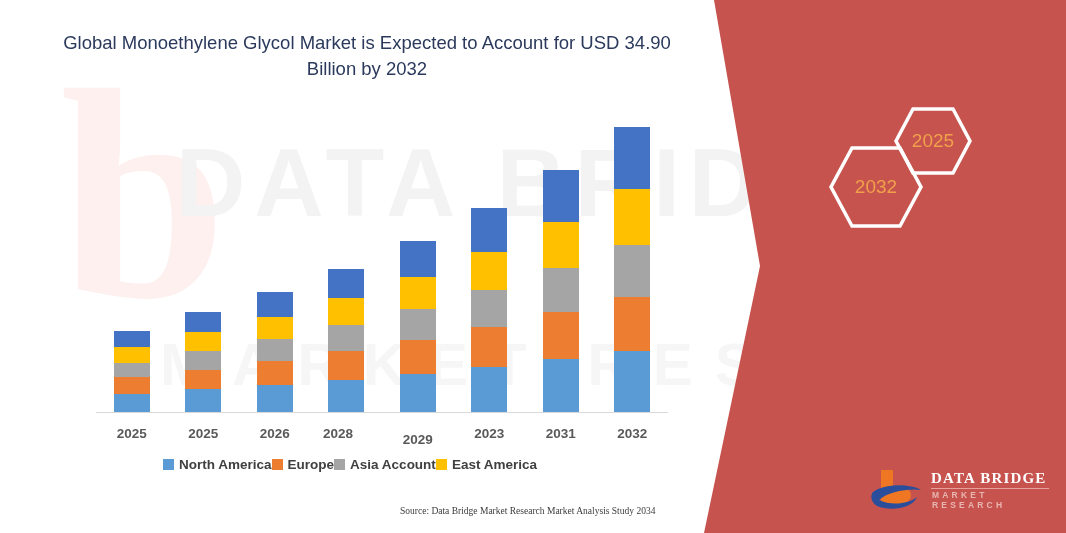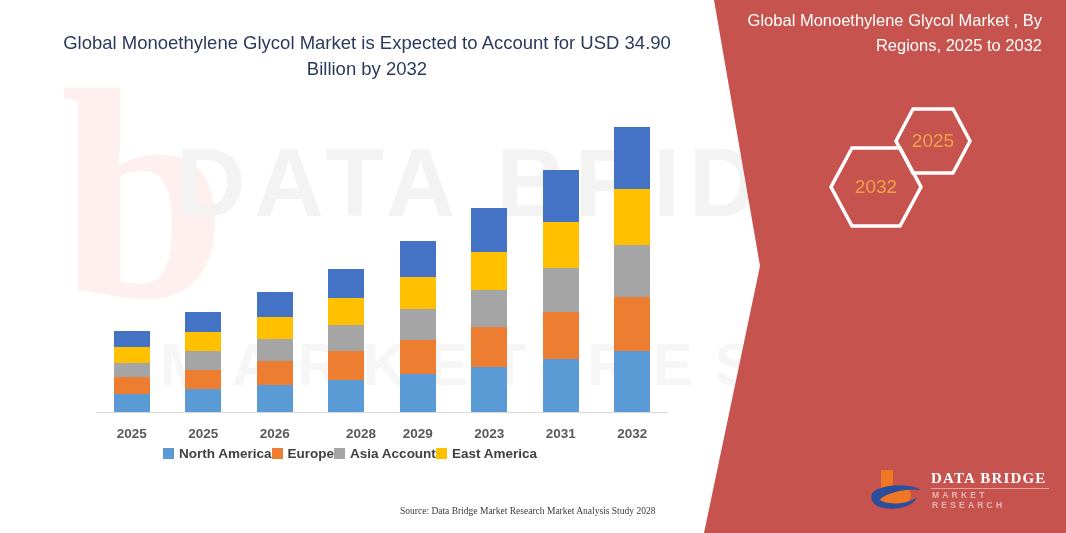--- a/index.html
+++ b/index.html
@@ -160,21 +160,21 @@
     width: 60px;
     text-align: center;
     font-size: 13.5px;
     font-weight: bold;
     color: #595959;
   }
 
   .legend {
     position: absolute;
     left: 0;
-    top: 446px;
+    top: 457px;
     width: 700px;
     display: flex;
     justify-content: center;
     align-items: flex-end;
     gap: 0;
   }
   .legend-item { display: flex; align-items: center; gap: 5px; }
   .legend-swatch { width: 11px; height: 11px; display: inline-block; }
   .legend-label { font-size: 13.5px; font-weight: bold; color: #404040; white-space: nowrap; }
 
@@ -267,22 +267,22 @@
         <div class="seg" style="background: rgb(165, 165, 165); height: 52px;"></div>
         <div class="seg" style="background: rgb(255, 192, 0); height: 55.4667px;"></div>
         <div class="seg" style="background: rgb(68, 114, 196); height: 62.4px;"></div>
       </div>
     </div>
 
   <div class="xlabels" id="xlabels">
       <div class="xlabel" style="left: 5.75px;">2025</div>
       <div class="xlabel" style="left: 77.25px;">2025</div>
       <div class="xlabel" style="left: 148.75px;">2026</div>
-      <div class="xlabel" style="left: 235px;">2028</div>
-      <div class="xlabel" style="left: 291.75px;">2029</div>
+      <div class="xlabel" style="left: 212px;">2028</div>
+      <div class="xlabel" style="left: 291.75px; margin-top: 6px;">2029</div>
       <div class="xlabel" style="left: 363.25px;">2023</div>
       <div class="xlabel" style="left: 434.75px;">2031</div>
       <div class="xlabel" style="left: 506.25px;">2032</div>
     </div>
 
   <div class="legend" id="legend">
       <div class="legend-item">
         <span class="legend-swatch" style="background: rgb(91, 155, 213);"></span>
         <span class="legend-label">North America</span>
       </div>
@@ -293,28 +293,27 @@
       <div class="legend-item">
         <span class="legend-swatch" style="background: rgb(165, 165, 165);"></span>
         <span class="legend-label">Asia Account</span>
       </div>
       <div class="legend-item">
         <span class="legend-swatch" style="background: rgb(255, 192, 0);"></span>
         <span class="legend-label">East America</span>
       </div>
     </div>
 
-  <div class="footer-right">Source: Data Bridge Market Research Market Analysis Study 2028</div>
+  <div class="footer-right">Source: Data Bridge Market Research Market Analysis Study 2034</div>
 
   <div class="red-panel">
     <svg width="1066" height="533" viewBox="0 0 1066 533">
       <path id="panelPath" d="M 714 0 L 1066 0 L 1066 533 L 704 533 L 760 266 Z" fill="#c7534e"></path>
     </svg>
 
-    <div class="panel-title">Global Monoethylene Glycol Market , By Regions, 2025 to 2032</div>
 
     <div class="hex" id="hex-2032">
       <svg width="96" height="84" viewBox="0 0 96 84">
         <polygon points="24,3 72,3 93,42 72,81 24,81 3,42" fill="none" stroke="#ffffff" stroke-width="3.5"></polygon>
       </svg>
       <span>2032</span>
     </div>
 
     <div class="hex" id="hex-2025">
       <svg width="80" height="70" viewBox="0 0 80 70">

